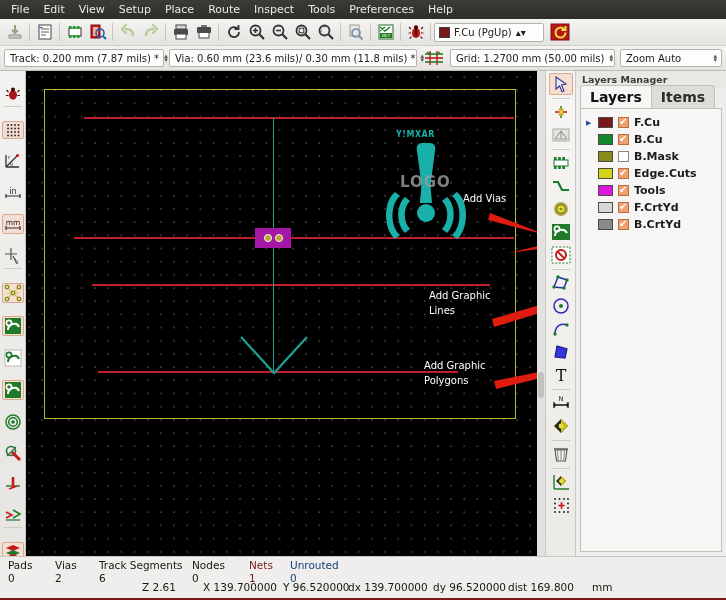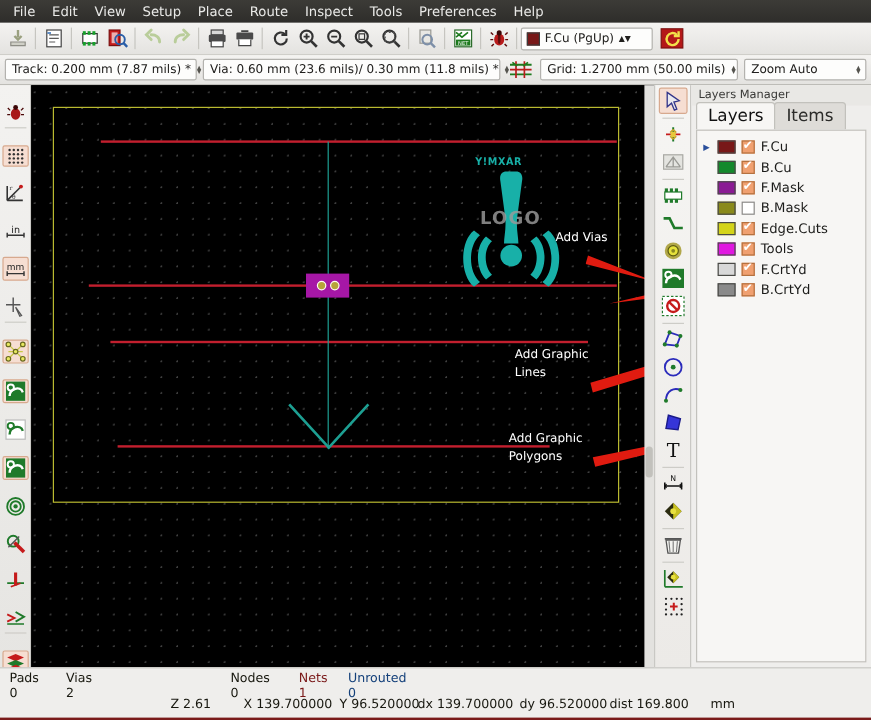--- a/index.html
+++ b/index.html
@@ -165,20 +165,21 @@
   }
   .rtb .vb { width: 24px; height: 22px; display:flex; align-items:center; justify-content:center; margin-bottom:1px;}
   .rtb .vb.on { background:#f6ded2; border:1px solid #d7a98e; border-radius:2px;}
 
   
   .lmgr {
     width: 151px; flex: 0 0 151px;
     background: #efeeec;
     display: flex; flex-direction: column;
     border-left: 1px solid #c9c8c4;
+    font-weight: bold;
   }
   .lmgr-title {
     font-size: 9.5px; color: #3a3a38; padding: 3px 0 3px 6px;
     background: #e9e8e5;
   }
   .lmgr-inner { margin: 0 4px 4px 4px; flex: 1 1 auto; display:flex; flex-direction:column; min-height:0;}
   .tabs { display: flex; align-items: flex-end; height: 20px; }
   .tab {
     font-size: 14px; padding: 3px 9px 3px 9px;
     border: 1px solid #c2c1bc; border-bottom: none;
@@ -782,26 +783,20 @@
               <span class="lcaret">▶</span>
               <span class="lswatch" style="background: rgb(120, 24, 24);"></span>
               <span class="lcheck on"></span>
               <span>F.Cu</span>
             </div>
             <div class="lrow">
               <span class="lcaret"></span>
               <span class="lswatch" style="background: rgb(20, 137, 44);"></span>
               <span class="lcheck on"></span>
               <span>B.Cu</span>
-            </div>
-            <div class="lrow">
-              <span class="lcaret"></span>
-              <span class="lswatch" style="background: rgb(138, 27, 148);"></span>
-              <span class="lcheck on"></span>
-              <span>F.Mask</span>
             </div>
             <div class="lrow">
               <span class="lcaret"></span>
               <span class="lswatch" style="background: rgb(138, 138, 27);"></span>
               <span class="lcheck"></span>
               <span>B.Mask</span>
             </div>
             <div class="lrow">
               <span class="lcaret"></span>
               <span class="lswatch" style="background: rgb(212, 212, 25);"></span>
@@ -834,20 +829,24 @@
   <div class="statusbar">
     <div class="st-row1">
       <div class="st-col" style="left:8px">
         <div class="k">Pads</div>
         <div class="v">0</div>
       </div>
       <div class="st-col" style="left:55px">
         <div class="k">Vias</div>
         <div class="v">2</div>
       </div>
+      <div class="st-col" style="left:99px">
+        <div class="k">Track Segments</div>
+        <div class="v">6</div>
+      </div>
       <div class="st-col" style="left:192px">
         <div class="k">Nodes</div>
         <div class="v">0</div>
       </div>
       <div class="st-col" style="left:249px; color:#7a1a1a">
         <div class="k">Nets</div>
         <div class="v">1</div>
       </div>
       <div class="st-col" style="left:290px; color:#14407a">
         <div class="k">Unrouted</div>

